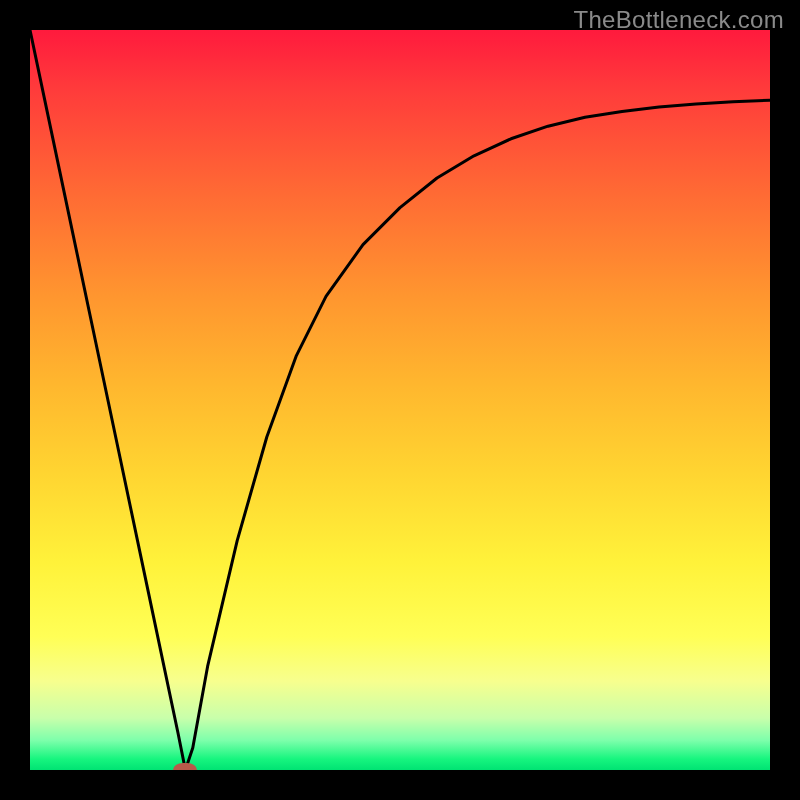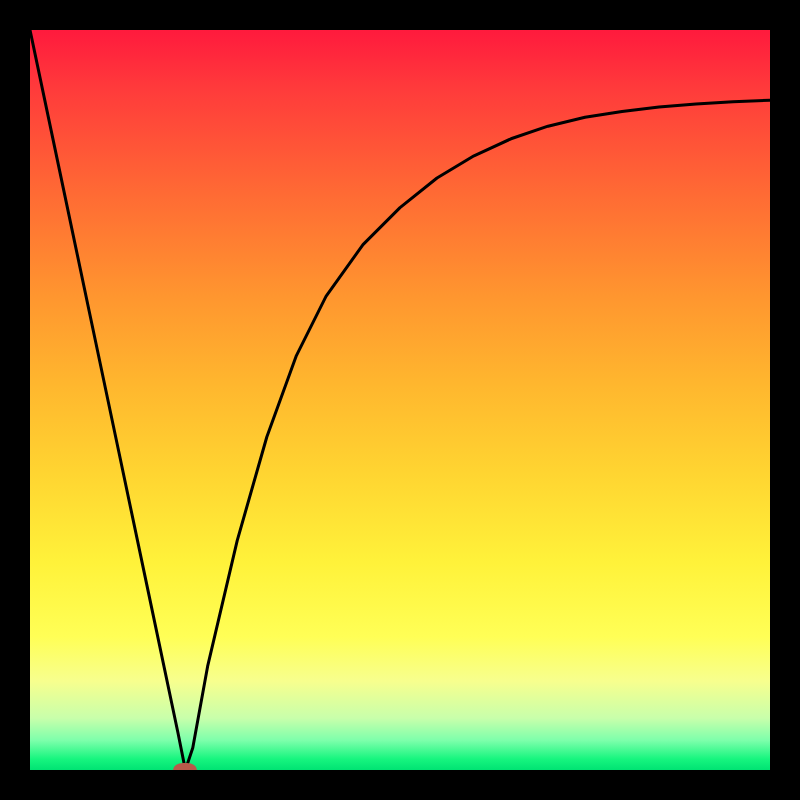--- a/index.html
+++ b/index.html
@@ -69,20 +69,21 @@
     left: 0; top: 0;
     width: 100%;
     height: 100%;
     z-index: 4;
   }
 </style>
 </head>
 <body>
 
 <div class="frame">
+  <div class="watermark">TheBottleneck.com</div>
 
   <div class="plot-area">
     <div class="gradient"></div>
 
     <svg class="curve" viewBox="0 0 740 740" preserveAspectRatio="none">
       <path id="curve-path" fill="none" stroke="#000" stroke-width="3" stroke-linecap="round" stroke-linejoin="round" d="M0.00 0.00 L29.60 140.60 L59.20 281.20 L88.80 421.80 L118.40 562.40 L148.00 703.00 L155.40 740.00 L162.80 717.80 L177.60 636.40 L207.20 510.60 L236.80 407.00 L266.40 325.60 L296.00 266.40 L333.00 214.60 L370.00 177.60 L407.00 148.00 L444.00 125.80 L481.00 108.78 L518.00 96.20 L555.00 87.32 L592.00 81.40 L629.00 76.96 L666.00 74.00 L703.00 71.78 L740.00 70.30"></path>
     </svg>
 
     <div class="marker" id="marker" style="left: 155.4px; top: 740px; background: rgb(184, 90, 74);"></div>
   </div>

